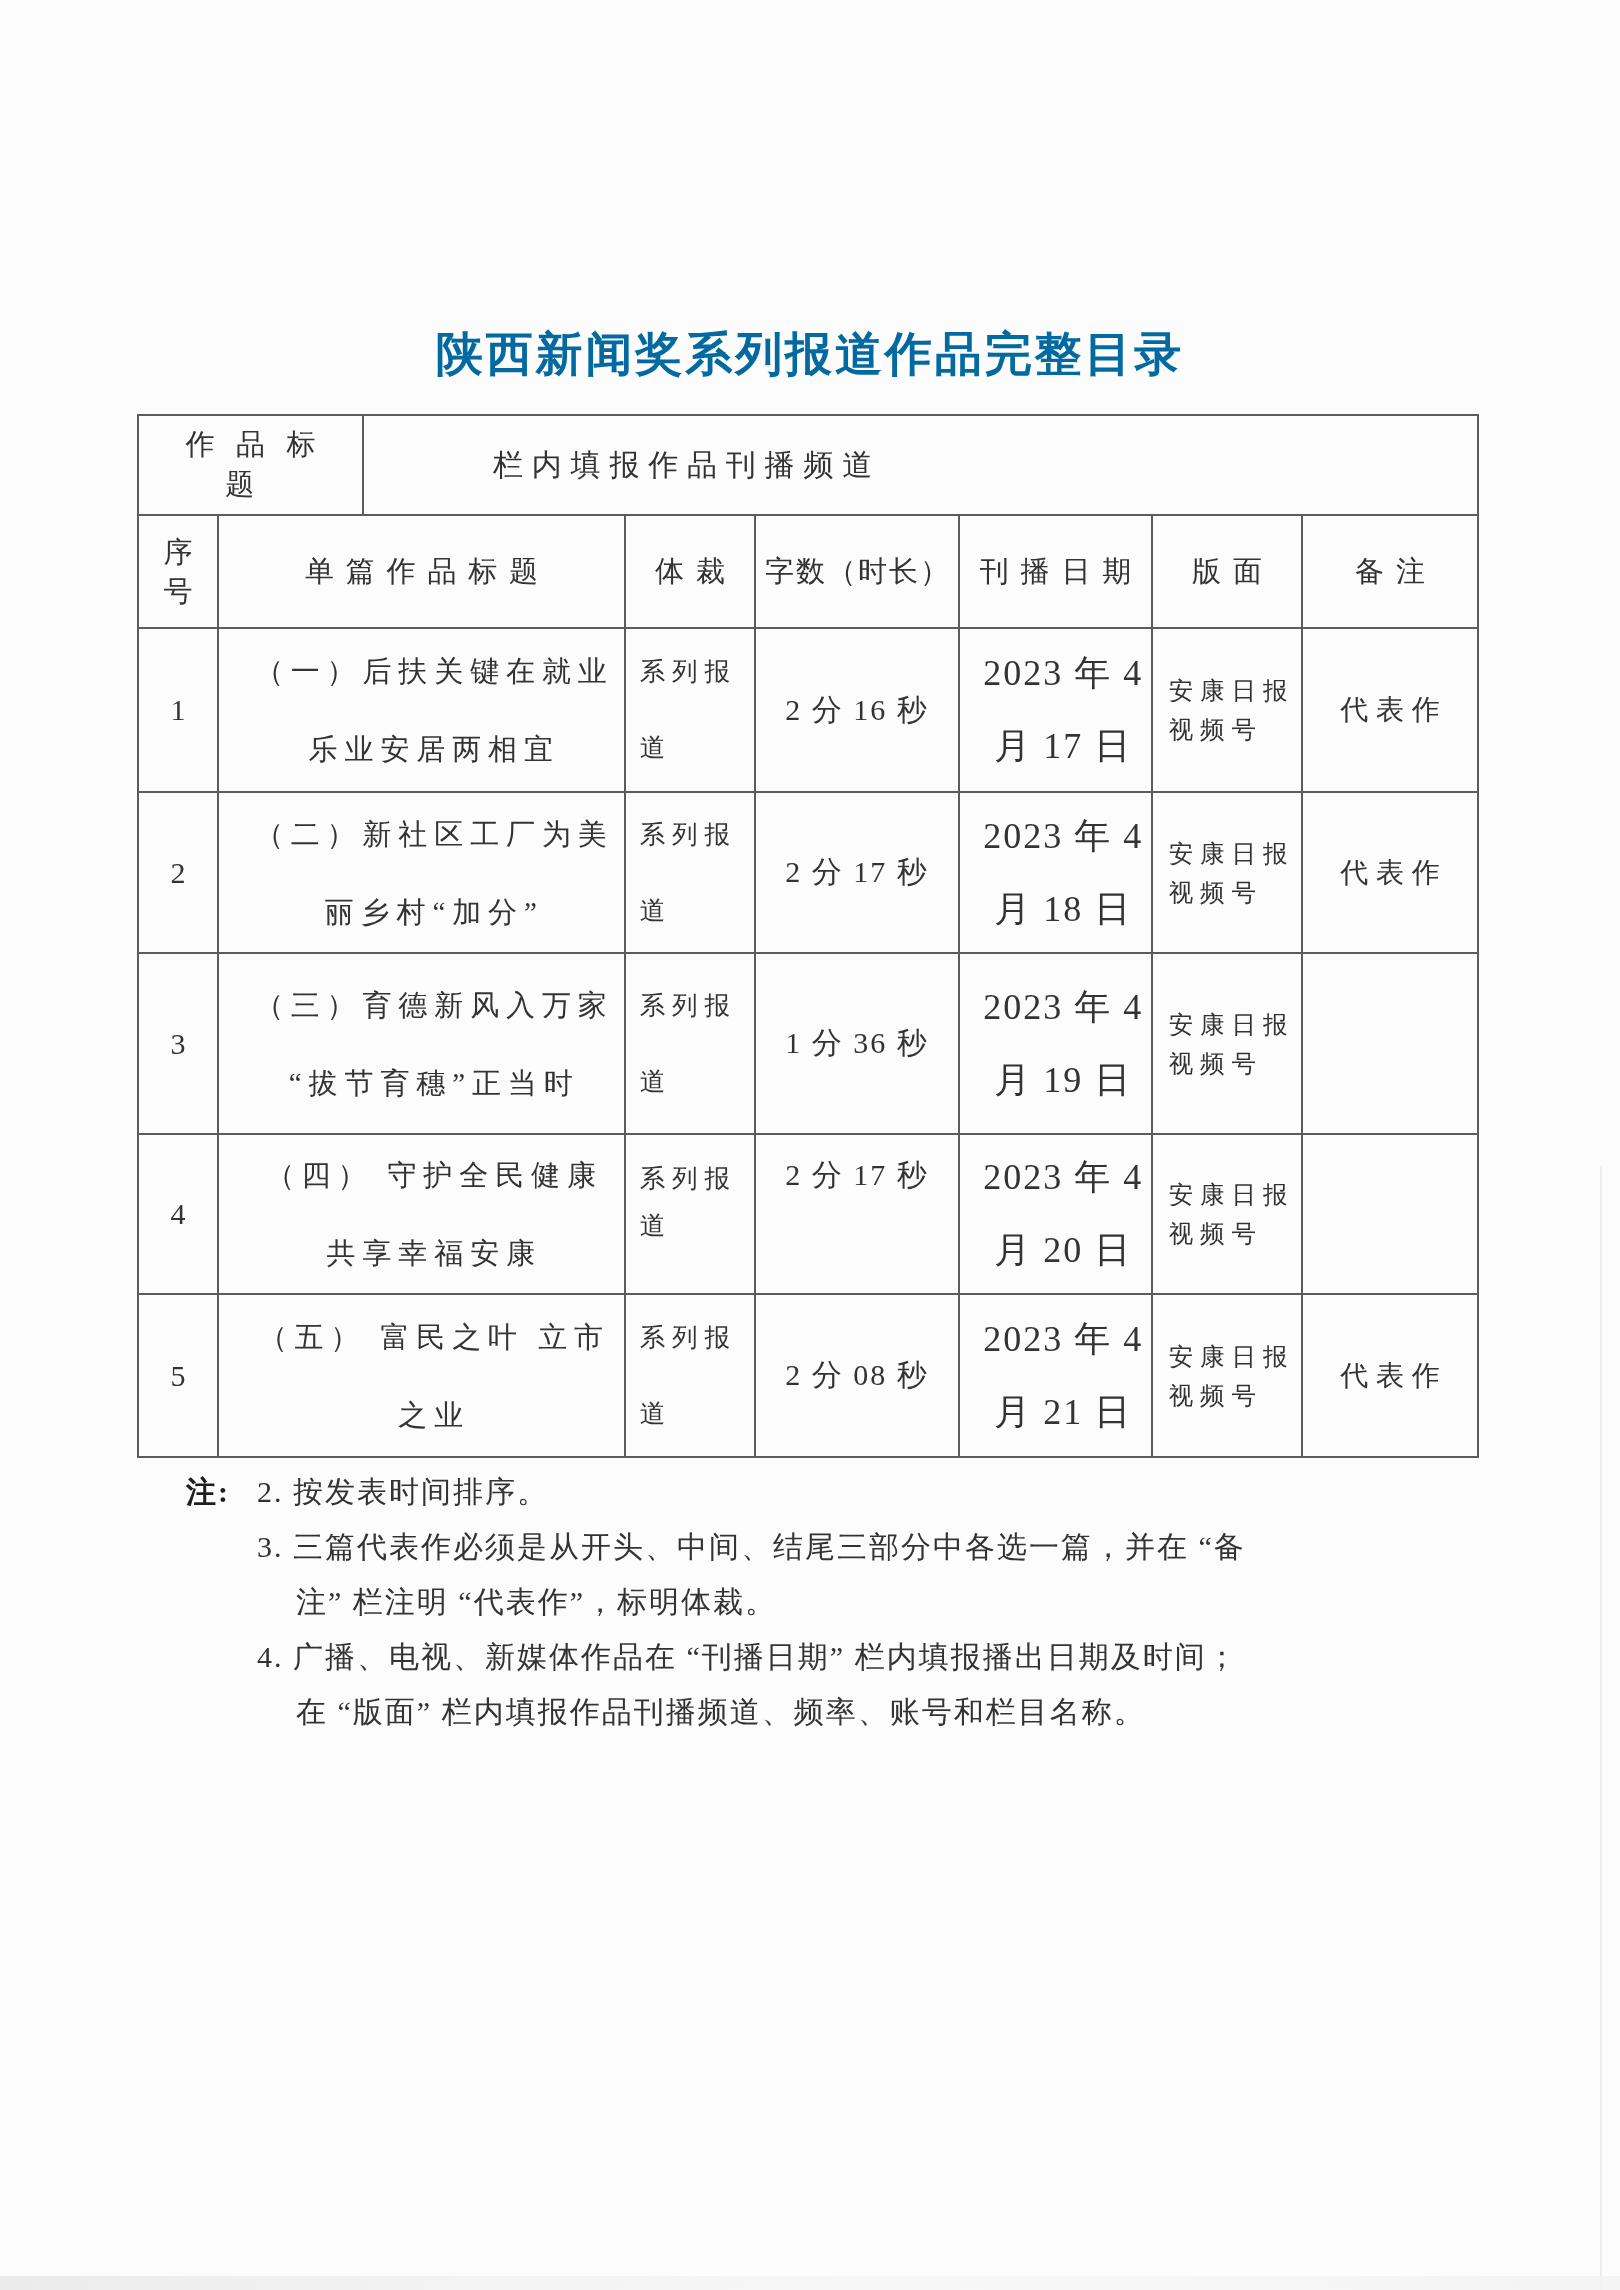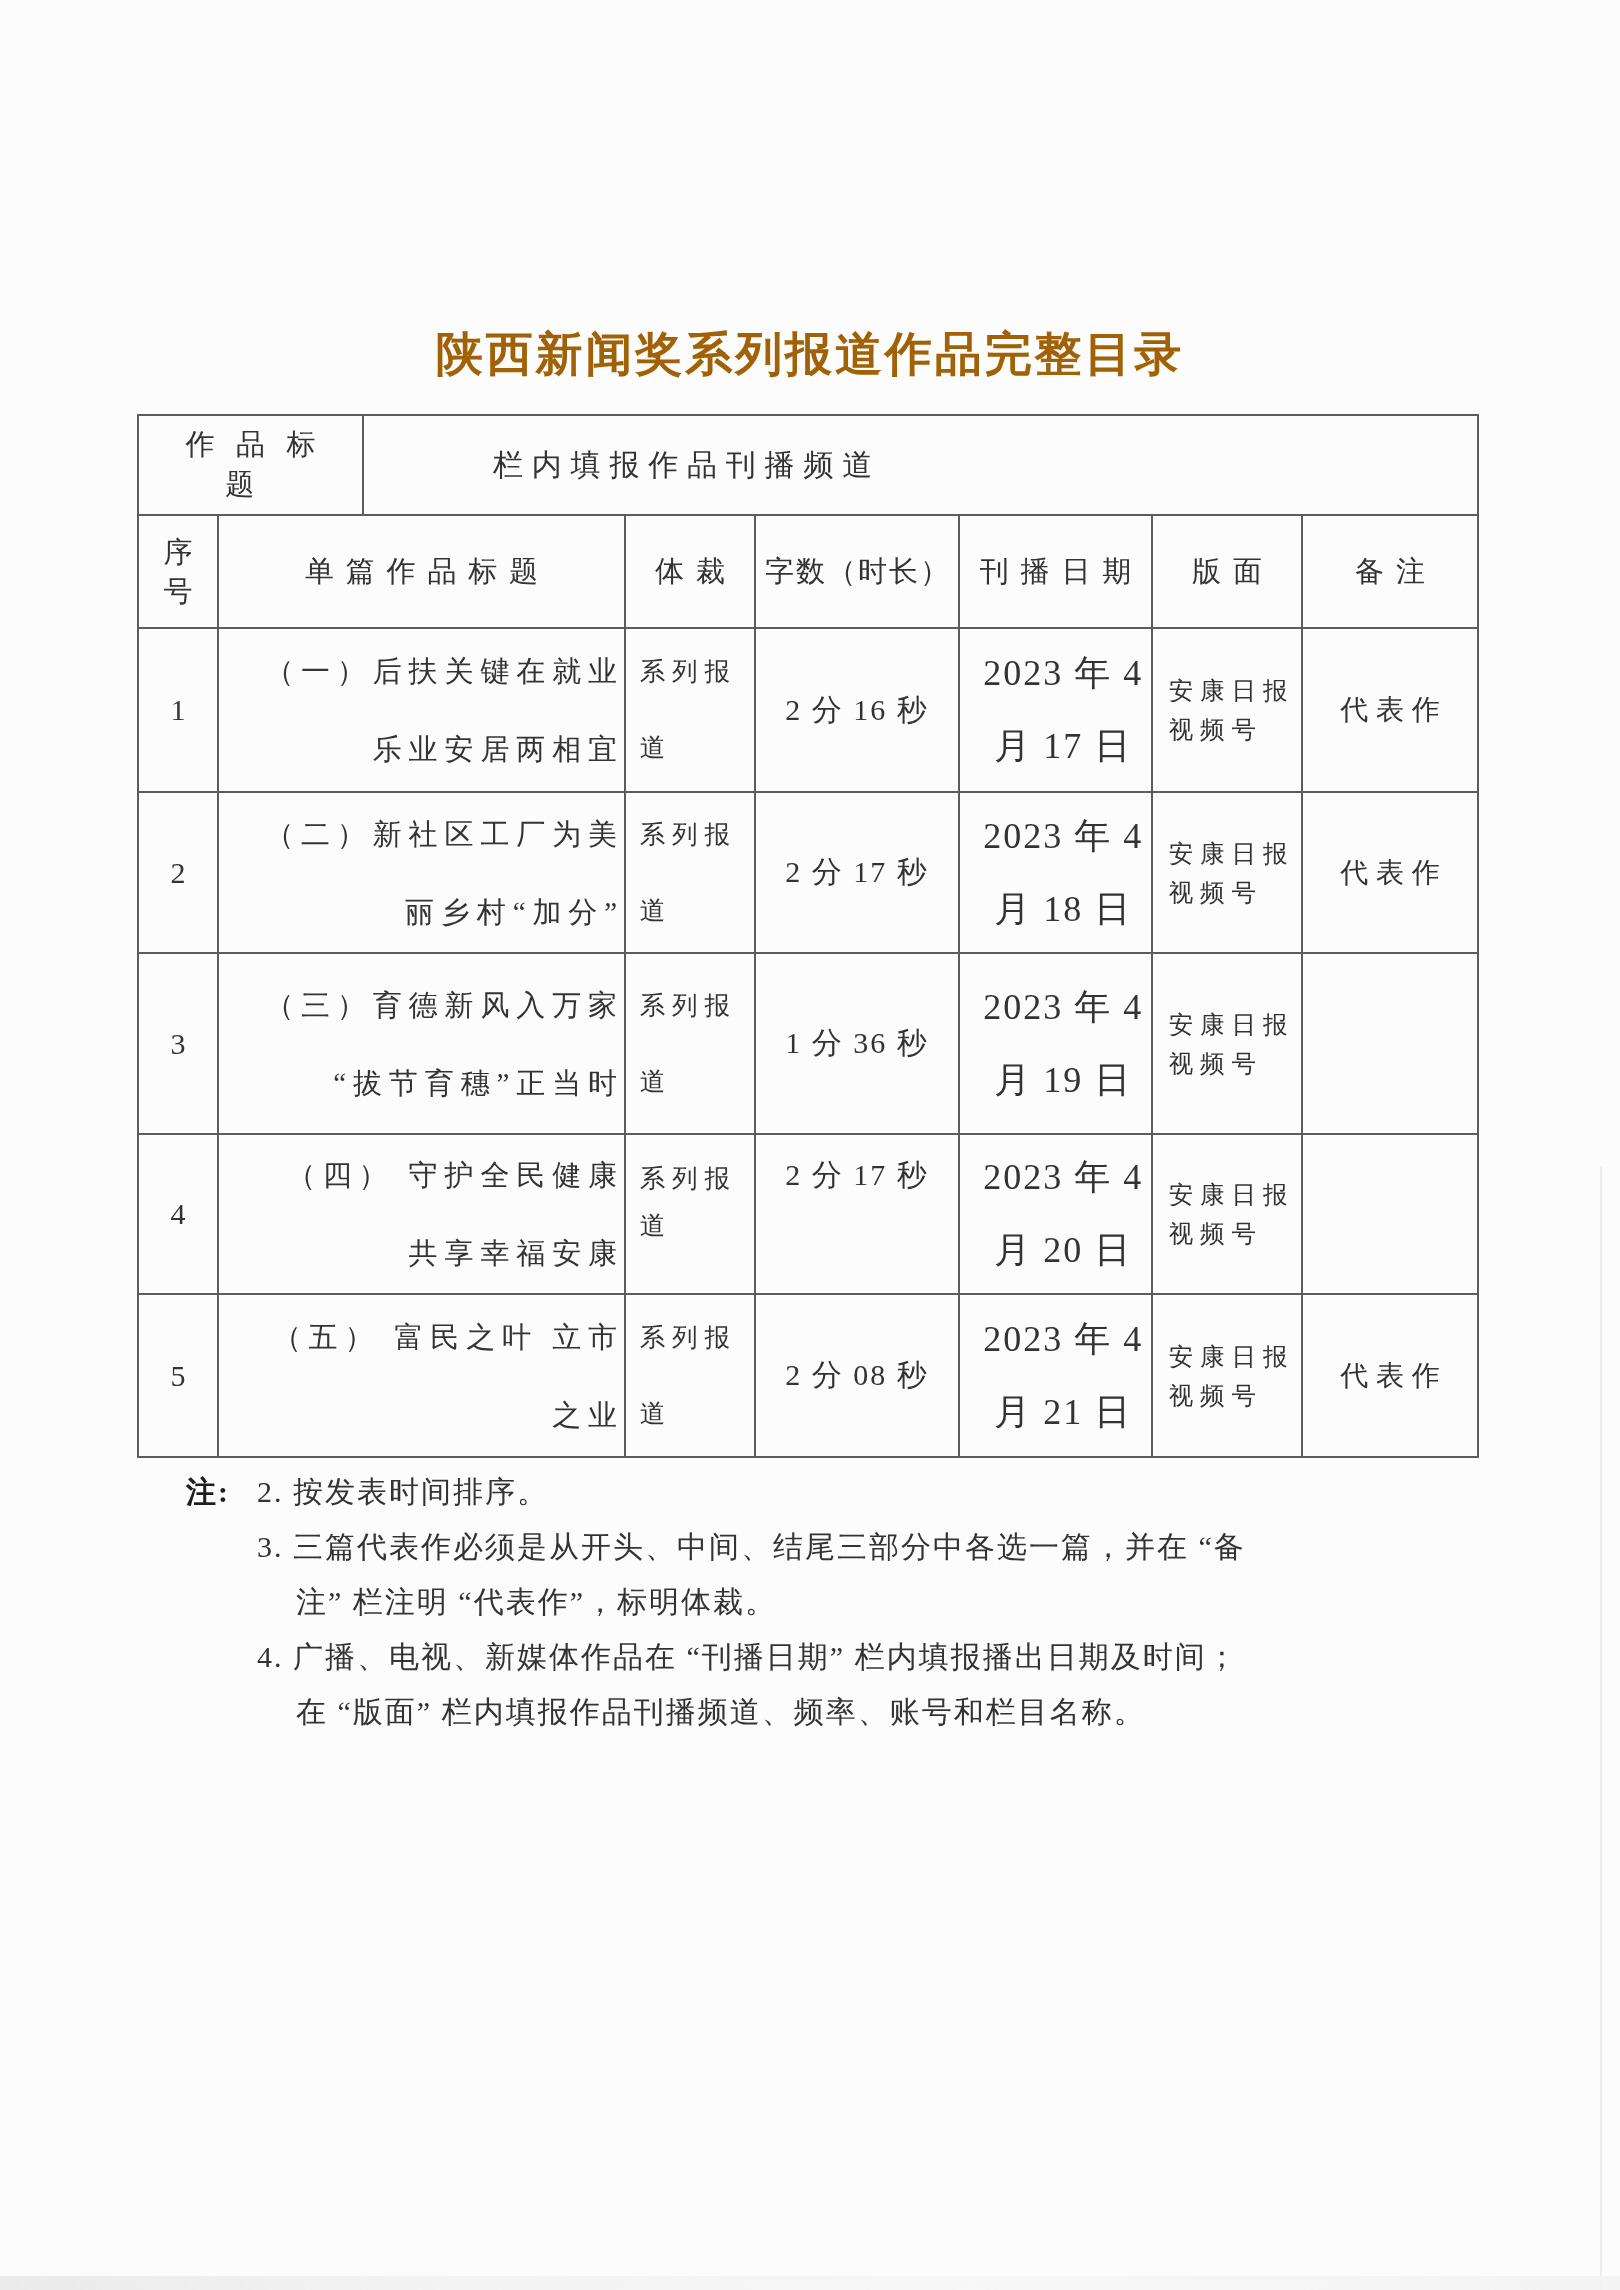--- a/index.html
+++ b/index.html
@@ -17,21 +17,21 @@
   
   .doc-title {
     position: absolute;
     top: 323px;
     left: 0;
     width: 1620px;
     text-align: center;
     font-size: 47px;
     font-weight: bold;
     letter-spacing: 2.9px;
-    color: #a16207;
+    color: #0369a1;
     white-space: nowrap;
   }
 
   
   table { border-collapse: collapse; table-layout: fixed; padding-left: 40px; }
   td {
     border: 2px solid #5c5c5c;
     vertical-align: middle;
     font-size: 29px;
     color: #333;
@@ -68,21 +68,21 @@
     width: 1341px;
   }
   .tbl-b td { text-align: center; }
 
   .h { font-size: 29px; letter-spacing: 11.8px; text-indent: 11.8px; }
   .h-no { letter-spacing: 0; text-indent: 0; line-height: 39px; }
   .h-len { letter-spacing: 2px; text-indent: 2px; }
 
   td.c-no { font-size: 30px; letter-spacing: 0; }
   td.c-ti {
-    text-align: right;
+    text-align: center;
     padding-left: 25.5px;
     font-size: 29px;
     letter-spacing: 6.9px;
     line-height: 78px;
   }
   td.c-ge {
     text-align: left;
     padding-left: 13.7px;
     font-size: 25.5px;
     letter-spacing: 6.9px;

